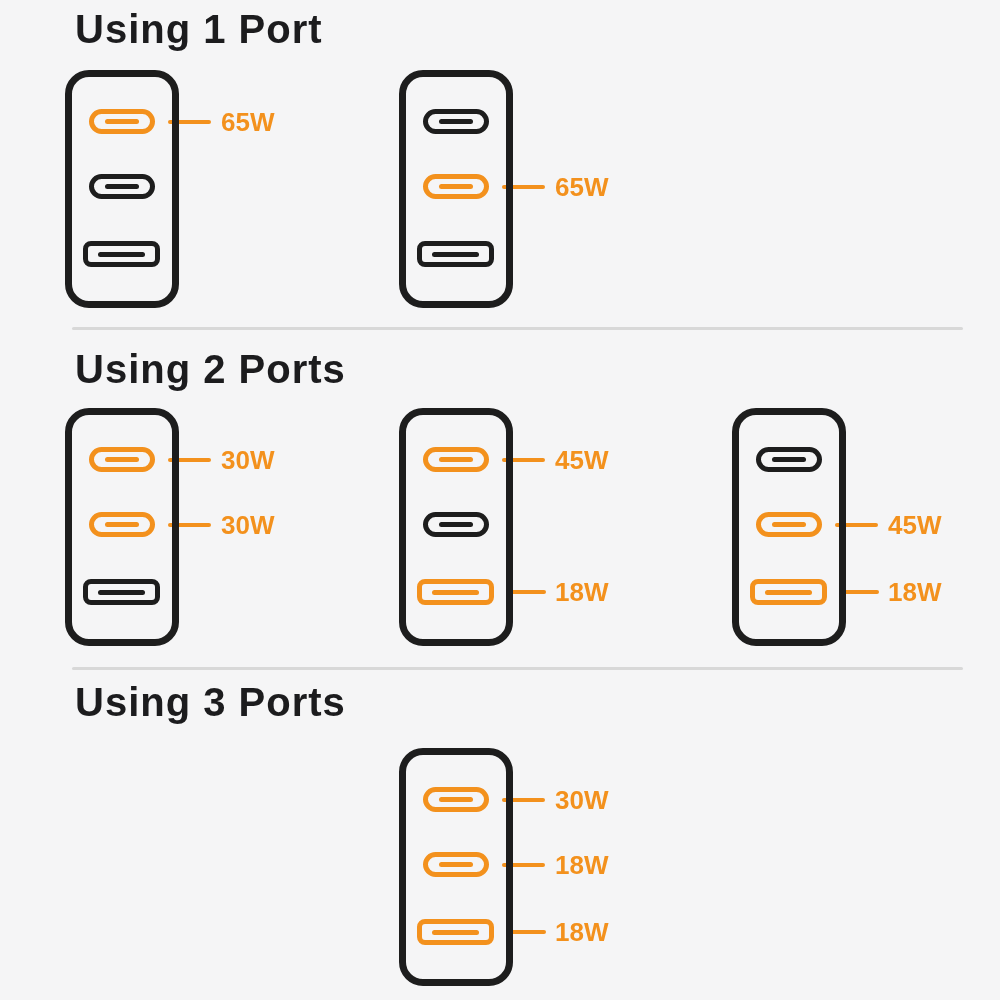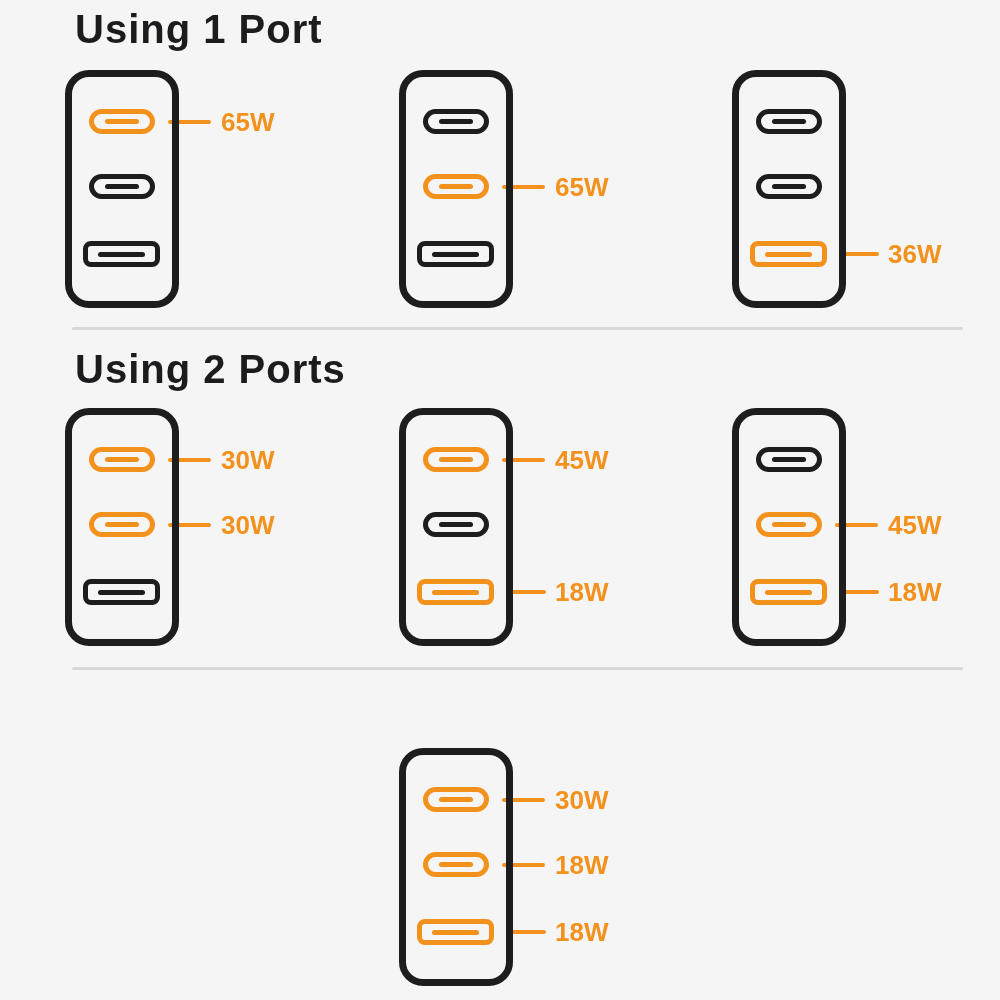--- a/index.html
+++ b/index.html
@@ -102,35 +102,20 @@
         </div>
       <div class="port usbc p2 active">
           <i class="tongue"></i>
         </div>
       <div class="port usba">
           <i class="tongue"></i>
         </div>
     </div>
   </div>
 
-  <div class="cluster s0c">
-    <div class="connector a r3"></div>
-    <div class="watt r3">36W</div>
-    <div class="charger">
-      <div class="port usbc p1">
-          <i class="tongue"></i>
-        </div>
-      <div class="port usbc p2">
-          <i class="tongue"></i>
-        </div>
-      <div class="port usba active">
-          <i class="tongue"></i>
-        </div>
-    </div>
-  </div>
 
   <div class="divider d1"></div>
 
   <h2 class="title t2">Using 2 Ports</h2>
 
   <div class="cluster s1a">
     <div class="connector c r1"></div>
     <div class="watt r1">30W</div>
     <div class="connector c r2"></div>
     <div class="watt r2">30W</div>
@@ -178,20 +163,21 @@
           <i class="tongue"></i>
         </div>
       <div class="port usba active">
           <i class="tongue"></i>
         </div>
     </div>
   </div>
 
   <div class="divider d2"></div>
 
+  <h2 class="title t3">Using 3 Ports</h2>
 
   <div class="cluster s2a">
     <div class="connector c r1"></div>
     <div class="watt r1">30W</div>
     <div class="connector c r2"></div>
     <div class="watt r2">18W</div>
     <div class="connector a r3"></div>
     <div class="watt r3">18W</div>
     <div class="charger">
       <div class="port usbc p1 active">

